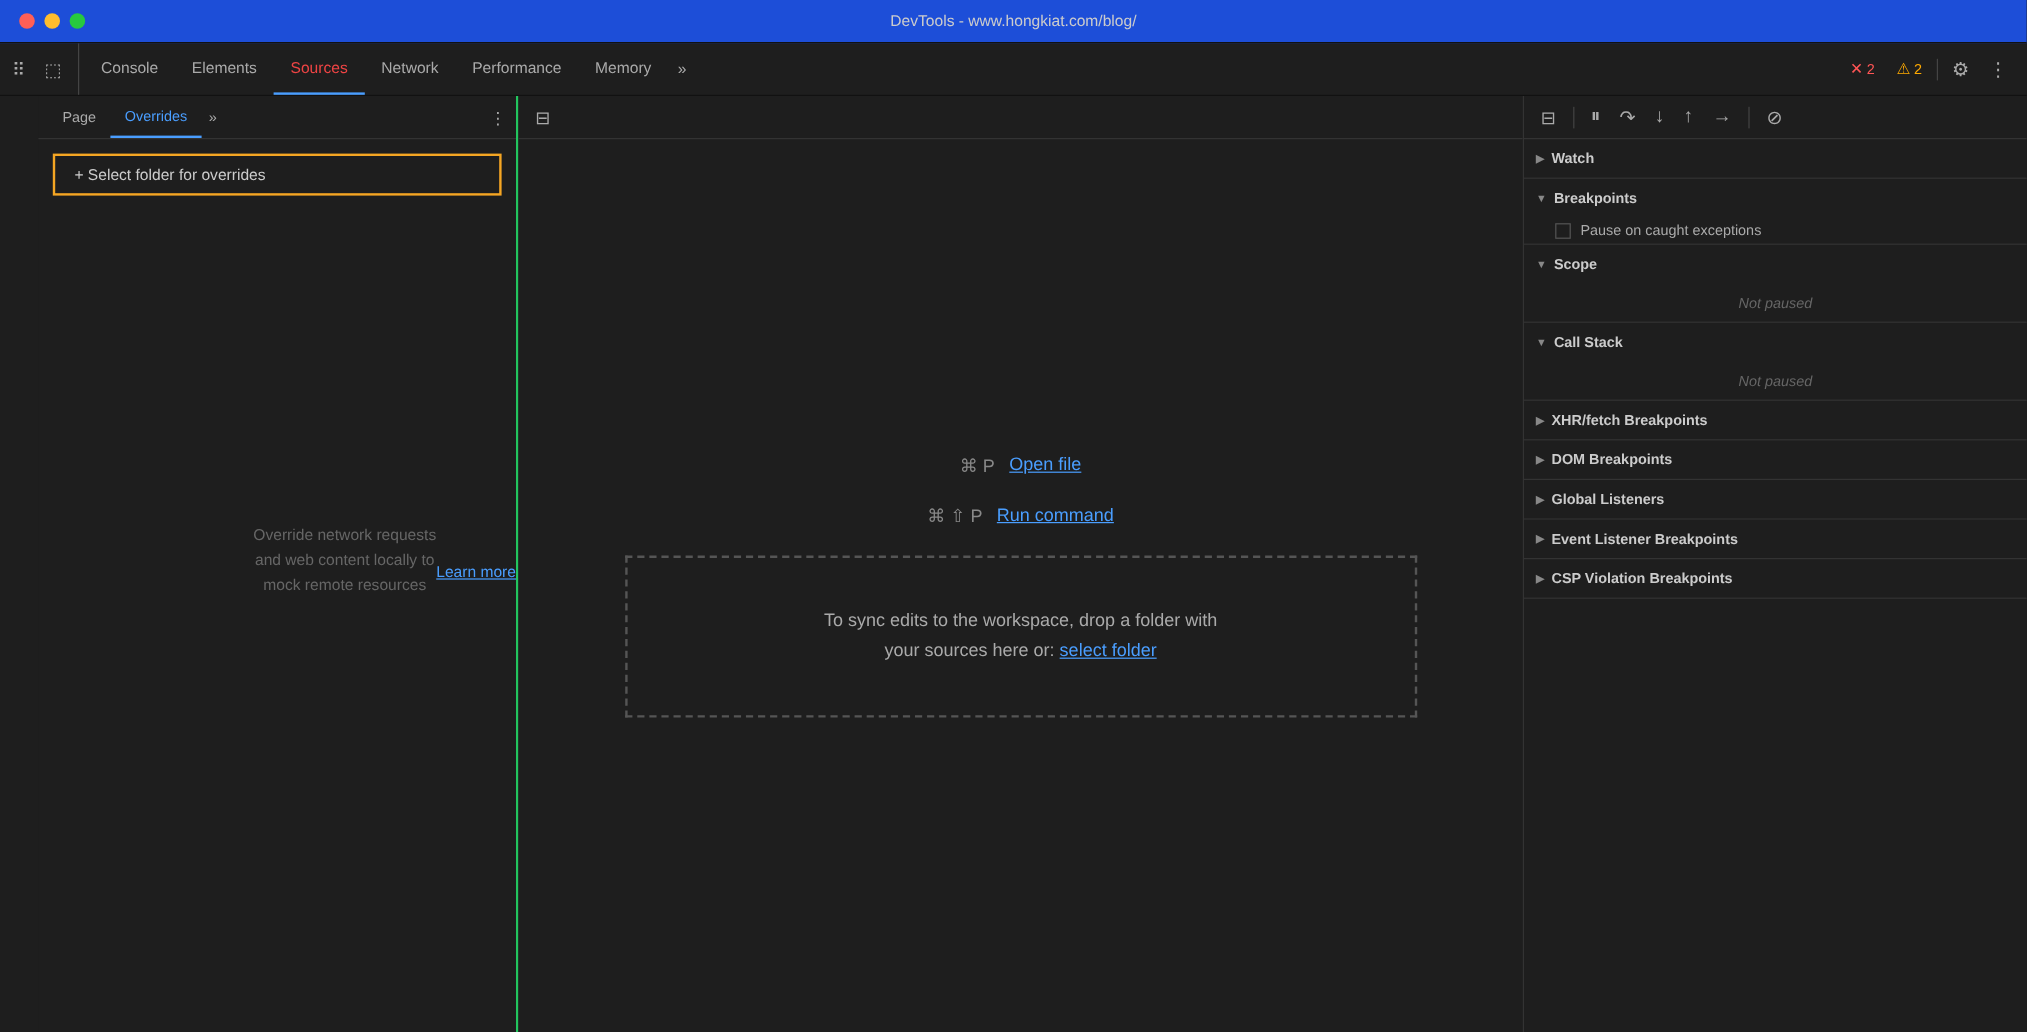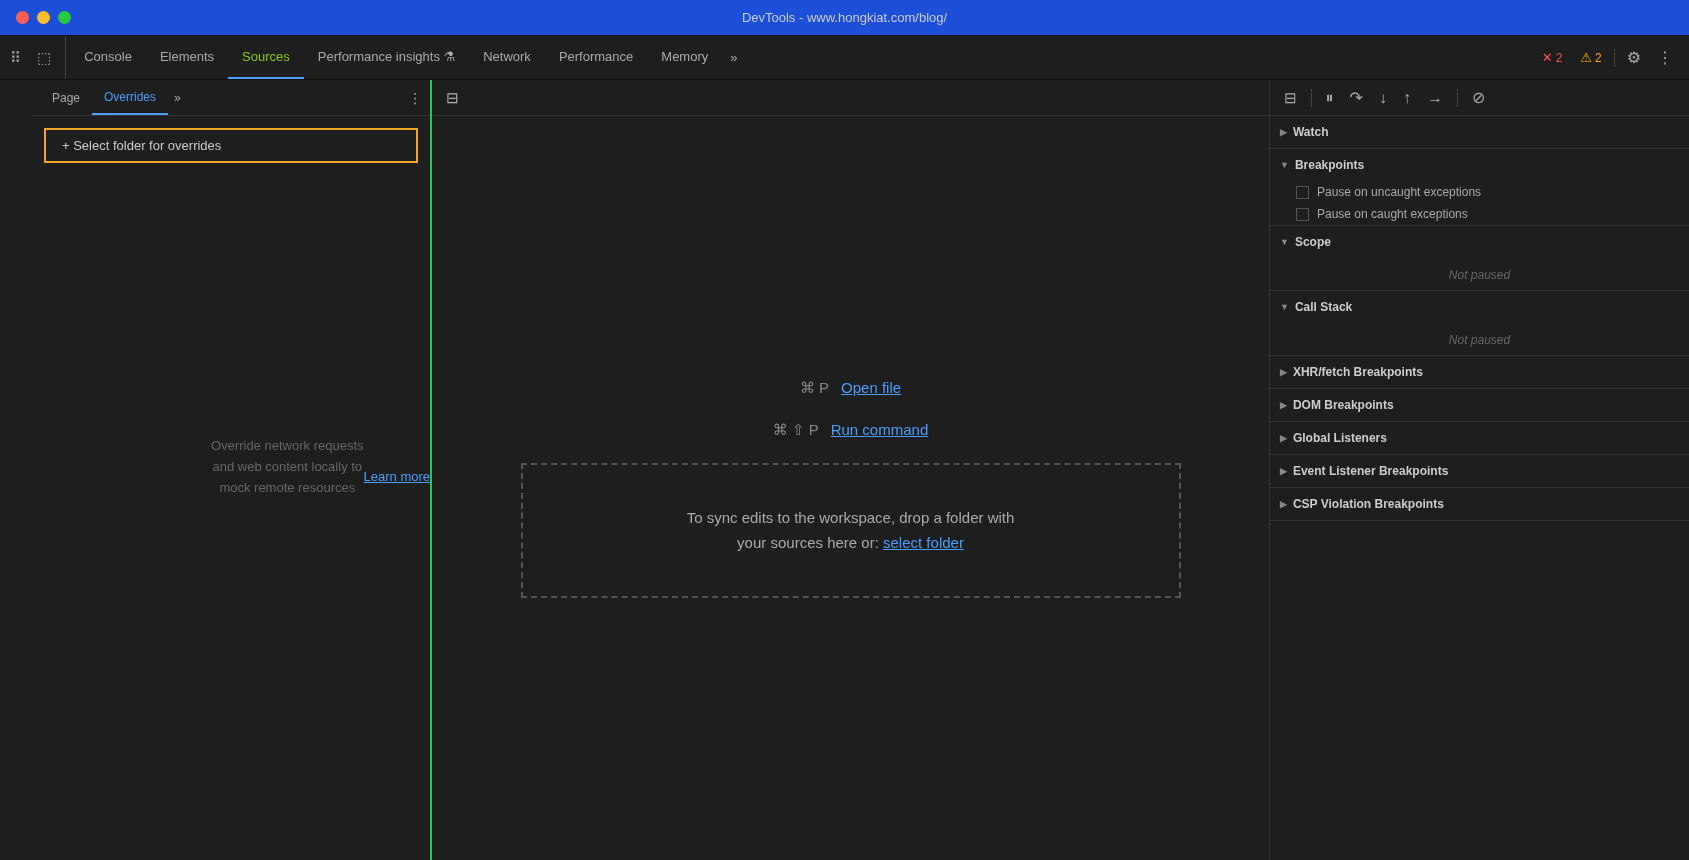--- a/index.html
+++ b/index.html
@@ -72,21 +72,21 @@
       align-items: center;
       padding: 0 14px;
       color: #aaa;
       font-size: 13px;
       cursor: pointer;
       border-bottom: 2px solid transparent;
       white-space: nowrap;
       height: 100%;
     }
     .tab.active {
-      color: #84cc16;
+      color: #ef4444;
       border-bottom: 2px solid #4a9eff;
     }
     .tab-more {
       display: flex;
       align-items: center;
       padding: 0 8px;
       color: #aaa;
       cursor: pointer;
       font-size: 13px;
     }
@@ -391,23 +391,20 @@
   </div>
 
   <div class="tab">
     <span>Console</span>
   </div>
   <div class="tab">
     <span>Elements</span>
   </div>
   <div class="tab active">
     <span>Sources</span>
-  </div>
-  <div class="tab">
-    <span>Performance insights ⚗</span>
   </div>
   <div class="tab">
     <span>Network</span>
   </div>
   <div class="tab">
     <span>Performance</span>
   </div>
   <div class="tab">
     <span>Memory</span>
   </div>
@@ -504,24 +501,20 @@
       </div>
     </div>
 
     <div class="right-section">
       <div class="right-section-header">
         <span class="triangle-down">▼</span>
         <span>Breakpoints</span>
       </div>
       <div class="breakpoints-row">
         <div class="bp-checkbox"></div>
-        <span>Pause on uncaught exceptions</span>
-      </div>
-      <div class="breakpoints-row">
-        <div class="bp-checkbox"></div>
         <span>Pause on caught exceptions</span>
       </div>
     </div>
 
     <div class="right-section">
       <div class="right-section-header">
         <span class="triangle-down">▼</span>
         <span>Scope</span>
       </div>
       <div class="not-paused-text">Not paused</div>

